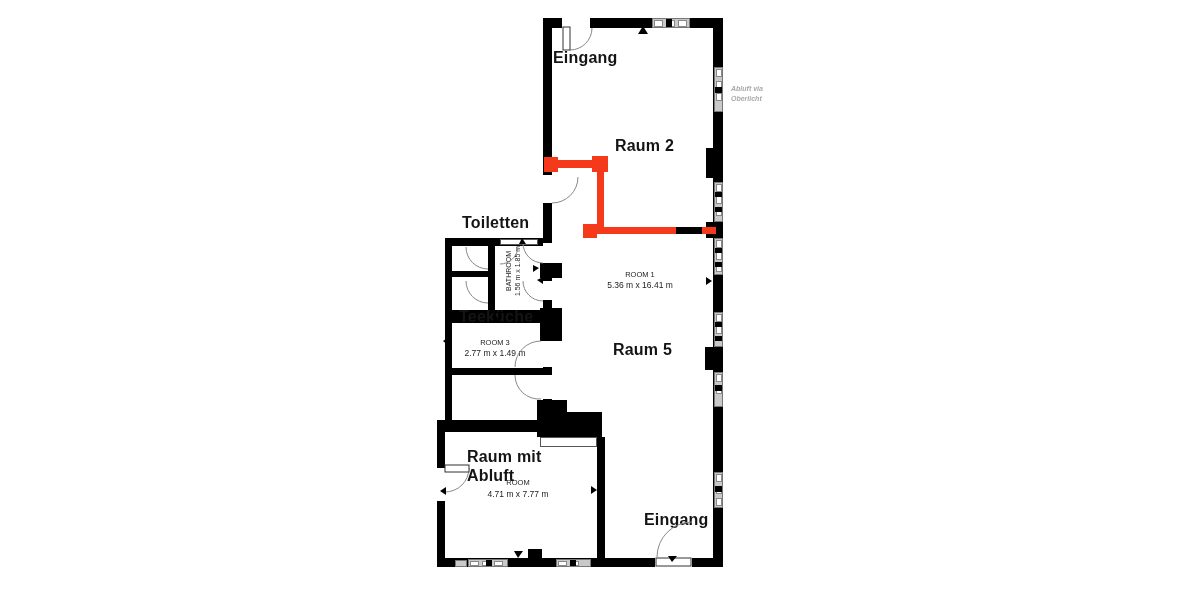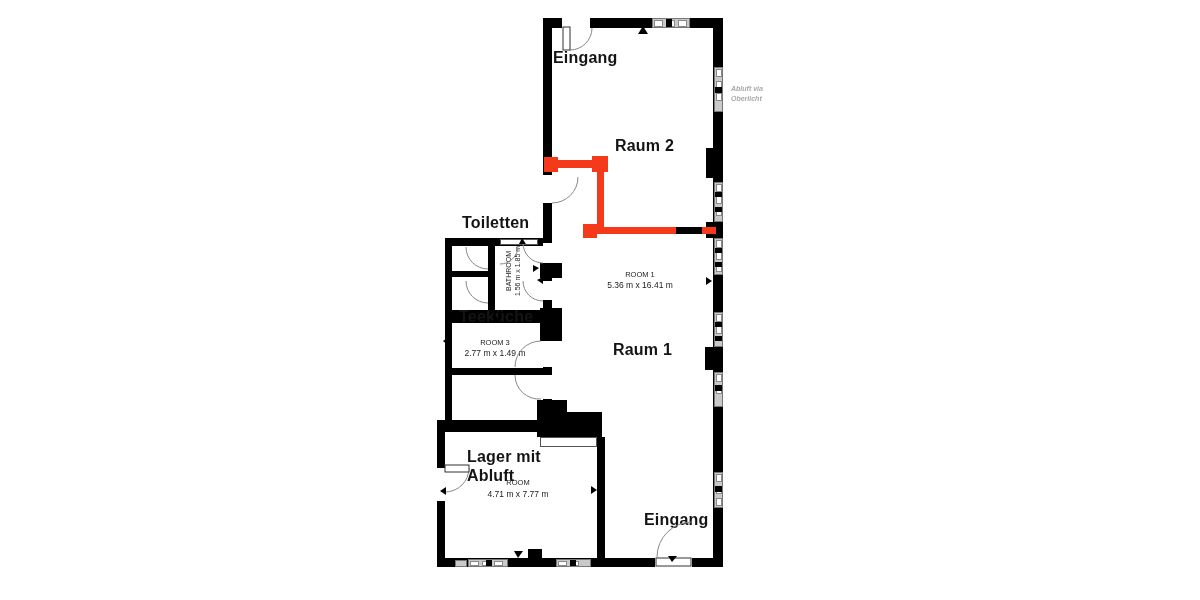--- a/index.html
+++ b/index.html
@@ -127,30 +127,30 @@
 
     <div class="lbl vert">
       <div>BATHROOM</div>
       <div>1.56 m x 1.85 m</div>
     </div>
 
     <div class="lbl center" style="left:588px;top:269px;width:104px;line-height:11px;">
       <div class="lbl-sub">ROOM 1</div>
       <div class="lbl-dim">5.36 m x 16.41 m</div>
     </div>
-    <div class="lbl lbl-big" style="left:613px;top:341px;">Raum 1</div>
+    <div class="lbl lbl-big" style="left:613px;top:341px;">Raum 5</div>
 
     <div class="lbl lbl-big" style="left:459px;top:308px;">Teeküche</div>
     <div class="lbl center" style="left:452px;top:338px;width:86px;line-height:10px;">
       <div class="lbl-sub">ROOM 3</div>
       <div class="lbl-dim">2.77 m x 1.49 m</div>
     </div>
 
     <div class="lbl lbl-big two-line" style="left:467px;top:447px;">
-      <div>Lager mit</div>
+      <div>Raum mit</div>
       <div>Abluft</div>
     </div>
     <div class="lbl center" style="left:462px;top:478px;width:112px;line-height:10.5px;">
       <div class="lbl-sub">ROOM</div>
       <div class="lbl-dim">4.71 m x 7.77 m</div>
     </div>
 
     <div class="lbl lbl-big" style="left:644px;top:511px;">Eingang</div>
 
     <div class="lbl note">

